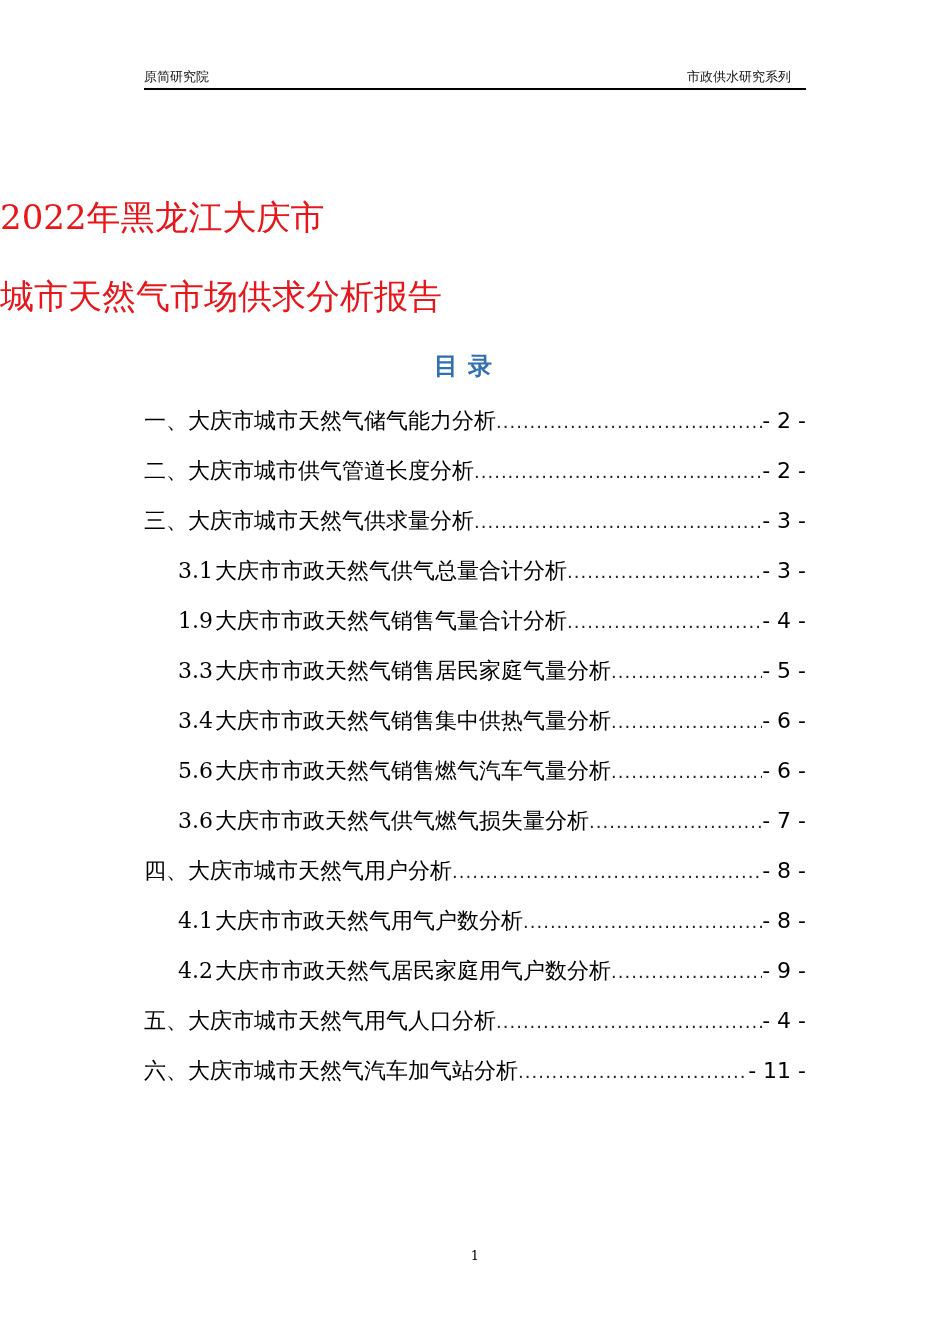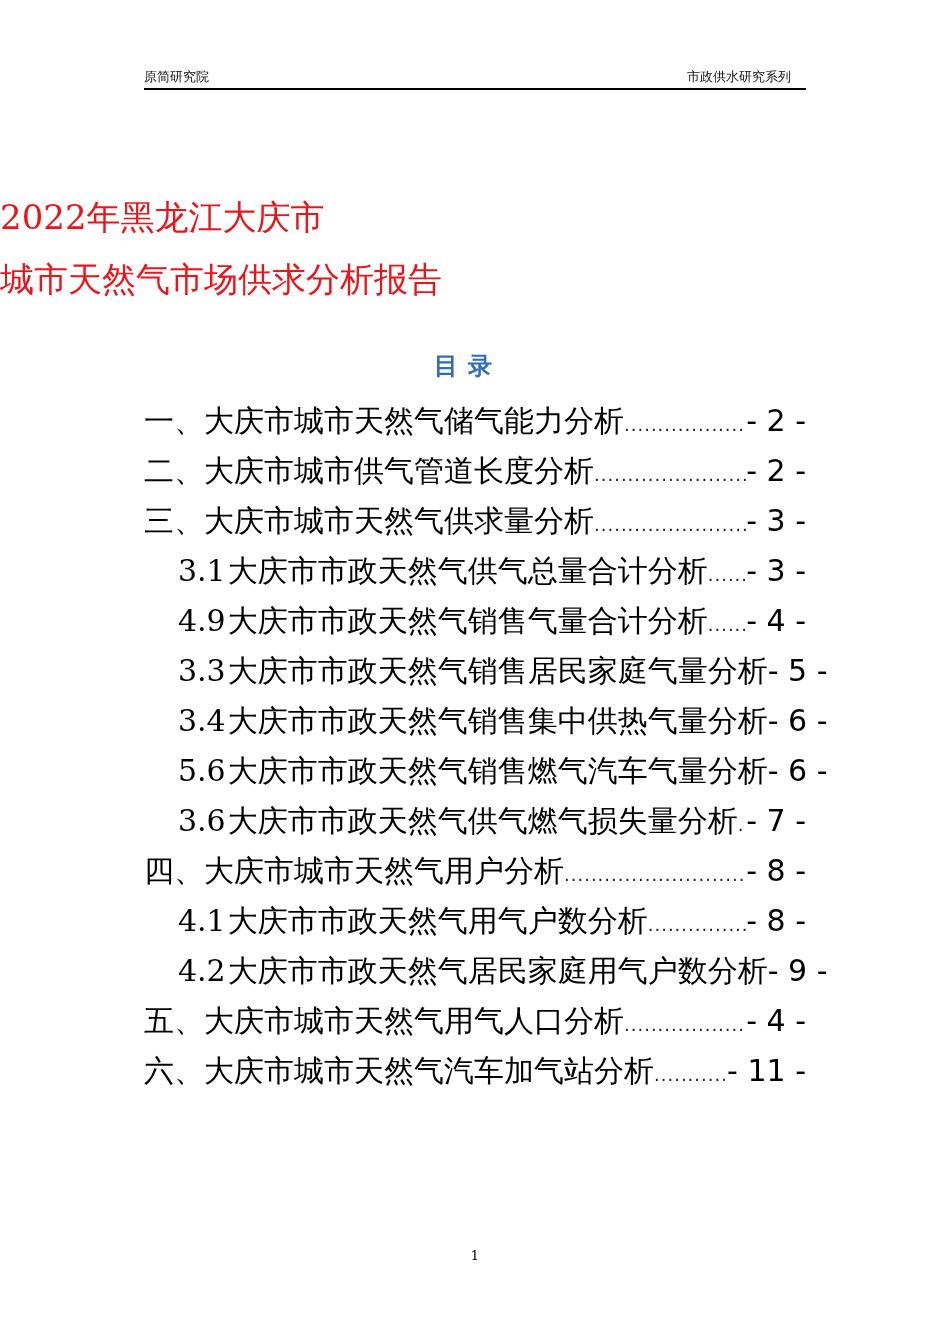--- a/index.html
+++ b/index.html
@@ -3,24 +3,24 @@
   <meta charset="utf-8">
   <style>
     html, body { margin: 0; padding: 0; background: #ffffff; }
     body { width: 950px; height: 1344px; position: relative; overflow: hidden; font-family: "DejaVu Sans", sans-serif; color: #000; }
     .header { position: absolute; left: 144px; top: 66px; width: 662px; height: 22px; border-bottom: 2px solid #000; }
     .header .left, .header .right { position: absolute; top: 2px; font-size: 13px; color: #111; }
     .header .left { left: 0; }
     .header .right { right: 15px; }
     .title { position: absolute; left: 0; width: 950px; text-align: left; color: #e8161b; font-family: "DejaVu Serif", serif; font-size: 34px; line-height: 40px; }
     .title.l1 { top: 197px; }
-    .title.l2 { top: 259px; }
+    .title.l2 { top: 276px; }
     .toc-heading { position: absolute; top: 350px; left: 0; width: 936px; text-align: center; color: #2f6fb2; font-weight: bold; font-size: 24px; letter-spacing: 10px; }
     .toc { position: absolute; left: 144px; top: 396px; width: 662px; }
-    .toc-row { display: flex; align-items: baseline; height: 50px; font-size: 30px; line-height: 50px; white-space: nowrap; }
+    .toc-row { display: flex; align-items: baseline; height: 50px; font-size: 22px; line-height: 50px; white-space: nowrap; }
     .toc-row.sub { padding-left: 34px; }
     .toc-row .num { font-family: "DejaVu Serif", serif; margin-right: 2px; }
     .toc-row .label { flex: 0 0 auto; }
     .toc-row .leader { flex: 1 1 auto; overflow: hidden; font-size: 18px; letter-spacing: 1px; color: #222; }
     .toc-row .leader::before { content: "........................................................................................................"; }
     .toc-row .page { flex: 0 0 auto; }
     .footer { position: absolute; top: 1248px; left: 0; width: 950px; text-align: center; font-size: 13px; font-family: "DejaVu Serif", serif; }
   </style>
 </head>
 <body>
@@ -51,21 +51,21 @@
     <span class="leader"></span>
     <span class="page">- 3 -</span>
   </div>
   <div class="toc-row sub">
     <span class="num">3.1</span>
     <span class="label">大庆市市政天然气供气总量合计分析</span>
     <span class="leader"></span>
     <span class="page">- 3 -</span>
   </div>
   <div class="toc-row sub">
-    <span class="num">4.9</span>
+    <span class="num">1.9</span>
     <span class="label">大庆市市政天然气销售气量合计分析</span>
     <span class="leader"></span>
     <span class="page">- 4 -</span>
   </div>
   <div class="toc-row sub">
     <span class="num">3.3</span>
     <span class="label">大庆市市政天然气销售居民家庭气量分析</span>
     <span class="leader"></span>
     <span class="page">- 5 -</span>
   </div>

